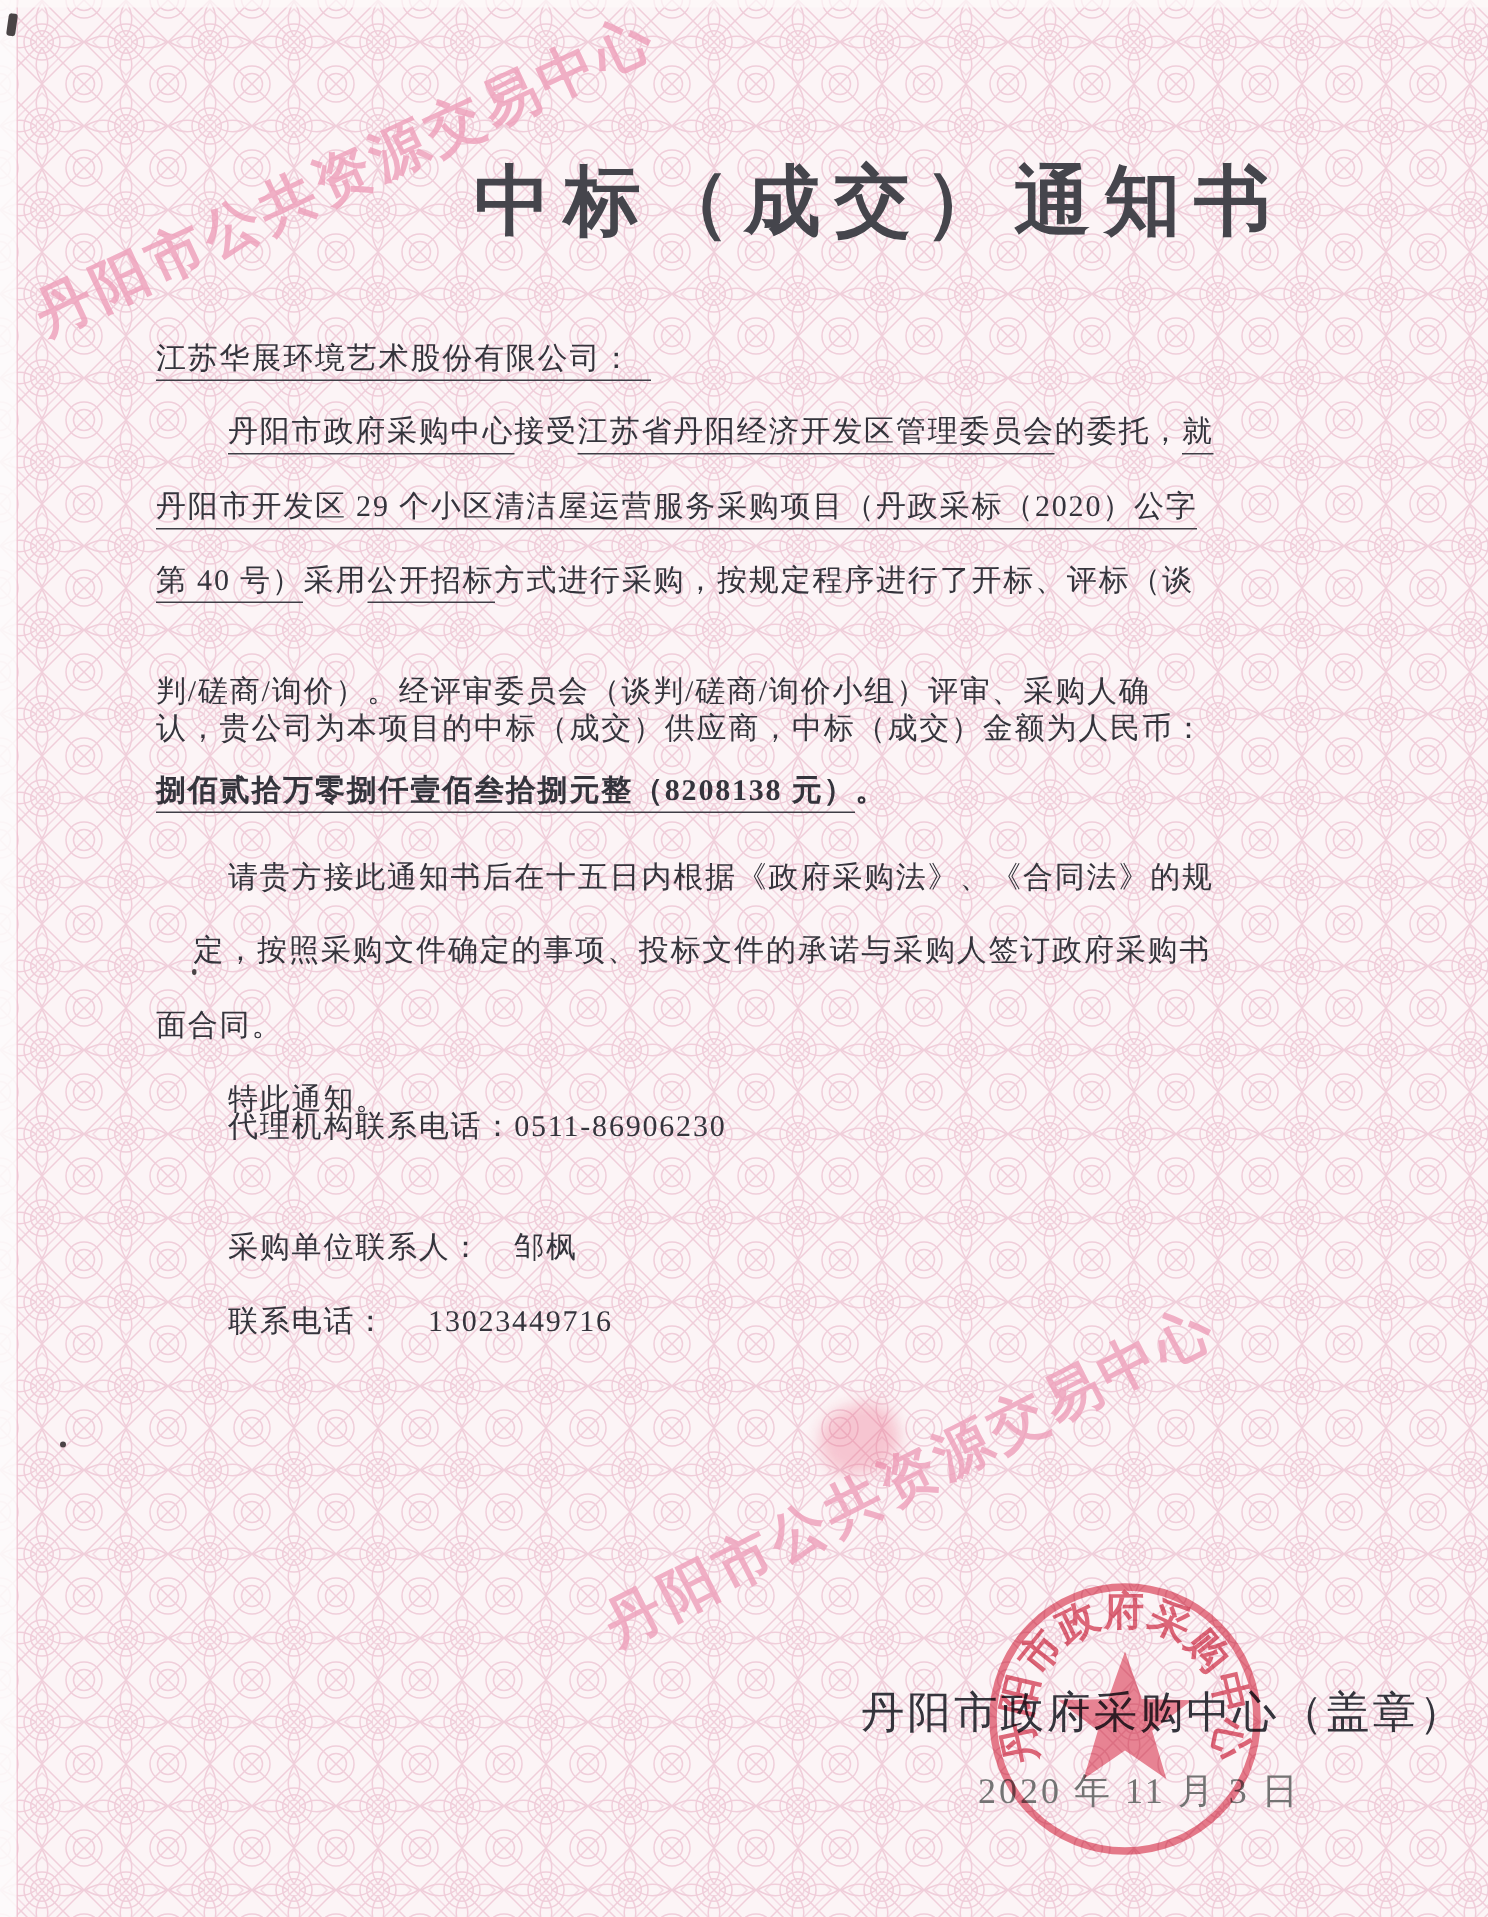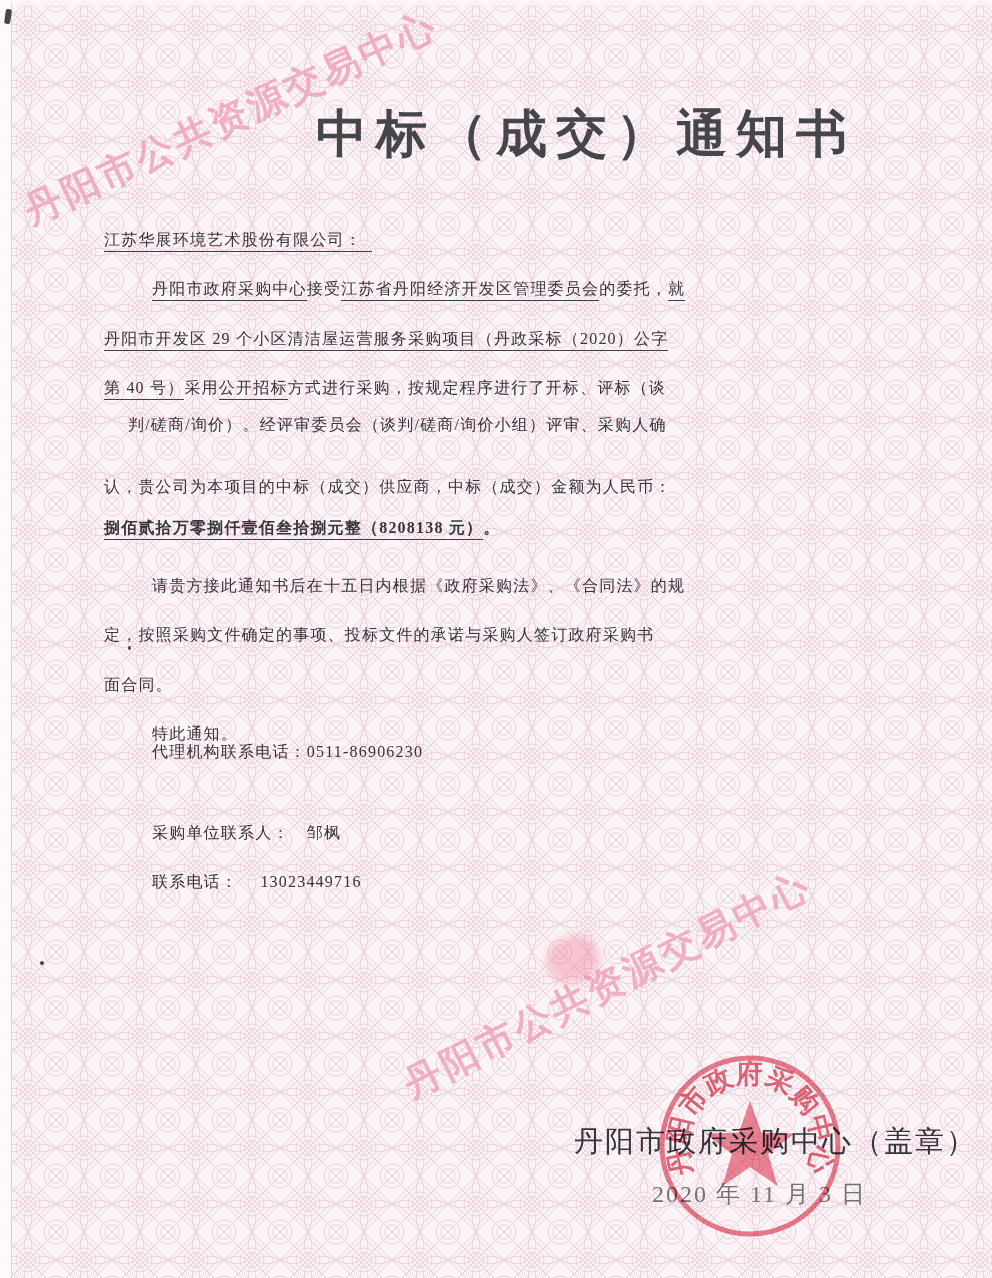--- a/index.html
+++ b/index.html
@@ -31,21 +31,21 @@
   }
 
   .title{
     position:absolute;left:0;top:100px;width:856px;margin:0;
     text-align:right;font-family:"Liberation Sans","DejaVu Sans",sans-serif;
     font-weight:700;font-size:51px;letter-spacing:9px;color:#45454c;
   }
 
   .line{
     position:absolute;left:104px;width:812px;
-    font-size:16px;line-height:31px;letter-spacing:1.2px;
+    font-size:20px;line-height:31px;letter-spacing:1.2px;
     color:#34343c;white-space:pre-wrap;
   }
   .line.indent{padding-left:48px;}
   .u{border-bottom:1.6px solid #3e3e46;padding-bottom:3px;}
 
   .sig{
     position:absolute;left:574px;top:1122px;font-size:29px;
     letter-spacing:2px;color:#34343c;text-align:right;
   }
   .date{
@@ -102,25 +102,25 @@
   <div class="wm wm2">丹阳市公共资源交易中心</div>
   <div class="smudge"></div>
 
   <h1 class="title">中标（成交）通知书</h1>
 
   <div id="doc-body">
       <div class="line" style="top: 224px;"><span class="u">江苏华展环境艺术股份有限公司：  </span></div>
       <div class="line indent" style="top: 273.4px;"><span class="u">丹阳市政府采购中心</span><span>接受</span><span class="u">江苏省丹阳经济开发区管理委员会</span><span>的委托，</span><span class="u">就</span></div>
       <div class="line" style="top: 322.8px;"><span class="u">丹阳市开发区 29 个小区清洁屋运营服务采购项目（丹政采标（2020）公字</span></div>
       <div class="line" style="top: 372.2px;"><span class="u">第 40 号）</span><span>采用</span><span class="u">公开招标</span><span>方式进行采购，按规定程序进行了开标、评标（谈</span></div>
-      <div class="line" style="top: 409px; margin-left: 24px;"><span>判/磋商/询价）。经评审委员会（谈判/磋商/询价小组）评审、采购人确</span></div>
+      <div class="line" style="top: 446px;"><span>判/磋商/询价）。经评审委员会（谈判/磋商/询价小组）评审、采购人确</span></div>
       <div class="line" style="top: 471px;"><span>认，贵公司为本项目的中标（成交）供应商，中标（成交）金额为人民币：</span></div>
       <div class="line" style="top: 512px; font-weight: bold;"><span class="u">捌佰贰拾万零捌仟壹佰叁拾捌元整（8208138 元）</span><span>。</span></div>
       <div class="line indent" style="top: 569.8px;"><span>请贵方接此通知书后在十五日内根据《政府采购法》、《合同法》的规</span></div>
-      <div class="line" style="top: 619.2px;"><span>定，按照采购文件确定的事项、投标文件的承诺与采购人签订政府采购书</span></div>
+      <div class="line" style="top: 619.2px; margin-left: 25px;"><span>定，按照采购文件确定的事项、投标文件的承诺与采购人签订政府采购书</span></div>
       <div class="line" style="top: 668.6px;"><span>面合同。</span></div>
       <div class="line indent" style="top: 718px;"><span>特此通知。</span></div>
       <div class="line indent" style="top: 736px;"><span>代理机构联系电话：0511-86906230</span></div>
       <div class="line indent" style="top: 816.8px;"><span>采购单位联系人：　邹枫</span></div>
       <div class="line indent" style="top: 866.2px;"><span>联系电话：　 13023449716</span></div>
     </div>
 
   <div class="sig">丹阳市政府采购中心（盖章）</div>
   <div class="date">2020 年 11 月 3 日</div>
 

